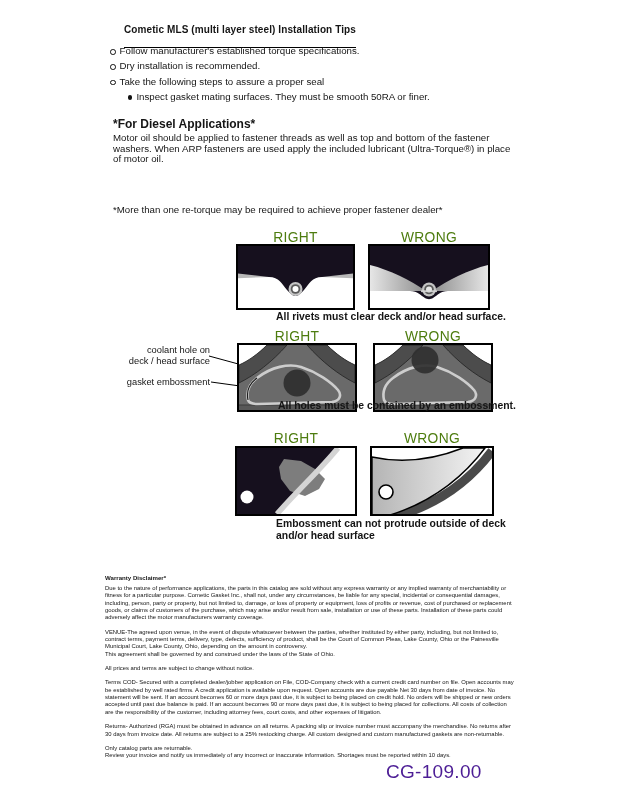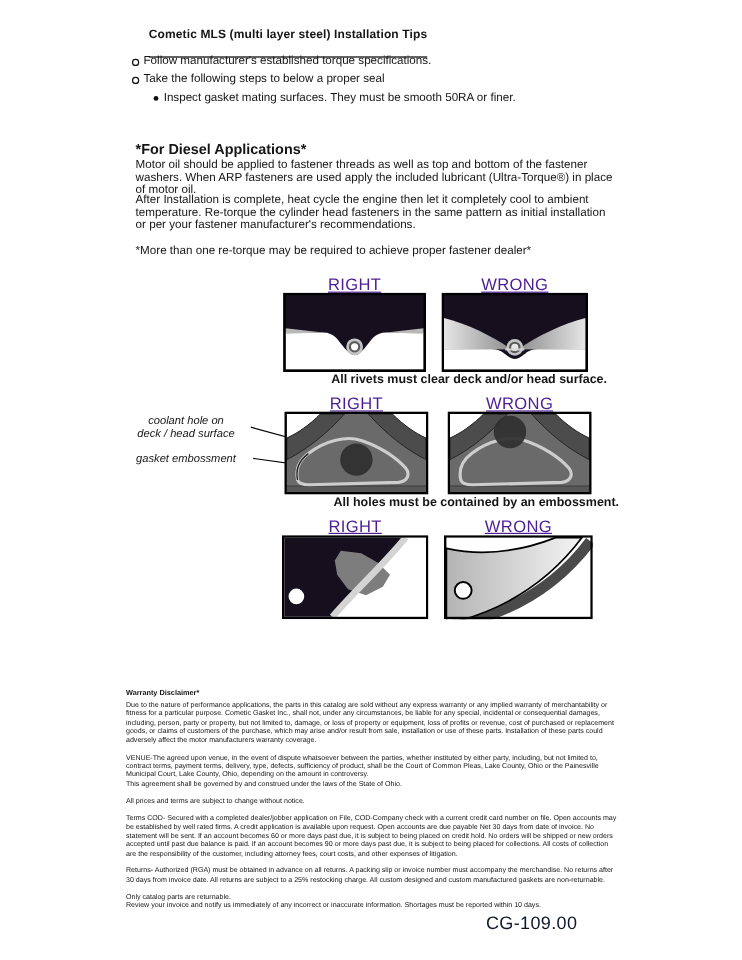--- a/index.html
+++ b/index.html
@@ -14,59 +14,62 @@
   .bullet{display:flex;margin-bottom:4.6px;}
   .marker{flex:0 0 auto;margin-top:3px;margin-right:4px;}
   .ring{width:3.6px;height:3.6px;border:1px solid #111;border-radius:50%;}
   .dotf{width:4.4px;height:4.4px;background:#111;border-radius:50%;}
   .sub{margin-left:18px;margin-bottom:4.2px;text-align:center;}
 
   .h2{left:113px;top:117px;font-size:12px;font-weight:bold;}
   .para{position:absolute;left:113px;width:402px;font-size:9.7px;line-height:10.7px;margin:0;}
   .p1{top:133px;} .p2{top:162px;} .p3{top:205px;}
 
-  .dglabel{position:absolute;font-size:13.8px;letter-spacing:.3px;text-align:center;color:#4c1d95;text-decoration:underline;}
+  .dglabel{position:absolute;font-size:13.8px;letter-spacing:.3px;text-align:center;color:#4d7c0f;}
   .caption{position:absolute;font-size:10.4px;font-weight:bold;white-space:pre-line;line-height:11.5px;margin-left:40px;}
   .dgimg{position:absolute;display:block;}
 
-  .ann{position:absolute;left:100px;width:110px;text-align:center;
-       font-size:9.3px;line-height:10.8px;white-space:pre-line;font-style:italic;}
+  .ann{position:absolute;left:100px;width:110px;text-align:right;
+       font-size:9.3px;line-height:10.8px;white-space:pre-line;}
 
   .legal{left:105px;top:574px;width:409px;}
   .legal h3{font-size:6.1px;margin:0 0 4px 0;}
   .legal p{font-size:5.9px;line-height:7.35px;margin:0 0 7px 0;text-align:left;}
   .legal p.tight{margin-bottom:0;}
 
-  .code{left:405px;top:761px;font-size:15px;letter-spacing:.3px;color:#0f172a;}
+  .code{left:386px;top:761px;font-size:19px;letter-spacing:.3px;color:#4c1d95;}
 </style>
 </head>
 <body>
 
 <div class="page">
 
   <div class="abs title">Cometic MLS (multi layer steel) Installation Tips</div>
 
   <div class="abs tips">
     <div class="bullet">
       <span class="marker ring"></span>
       <span>Follow manufacturer's established torque specifications.</span>
     </div>
     <div class="bullet">
       <span class="marker ring"></span>
-      <span>Take the following steps to below a proper seal</span>
+      <span>Dry installation is recommended.</span>
+    </div>
+    <div class="bullet">
+      <span class="marker ring"></span>
+      <span>Take the following steps to assure a proper seal</span>
     </div>
     <div class="bullet sub">
       <span class="marker dotf"></span>
       <span>Inspect gasket mating surfaces.  They must be smooth 50RA or finer.</span>
     </div>
   </div>
 
   <div class="abs h2">*For Diesel Applications*</div>
   <p class="para p1">Motor oil should be applied to fastener threads as well as top and bottom of the fastener washers. When ARP fasteners are used apply the included lubricant (Ultra-Torque®) in place of motor oil.</p>
-  <p class="para p2">After Installation is complete, heat cycle the engine then let it completely cool to ambient temperature. Re-torque the cylinder head fasteners in the same pattern as initial installation or per your fastener manufacturer's recommendations.</p>
   <p class="para p3">*More than one re-torque may be required to achieve proper fastener dealer*</p>
 
   <div class="dglabel" style="left:236px;top:230px;width:119px">RIGHT</div>
   <div class="dglabel" style="left:368px;top:230px;width:122px">WRONG</div>
 
   <svg class="dgimg" style="left:236px;top:244px" width="119" height="66" viewBox="0 0 119 66">
     <rect x="0" y="0" width="119" height="66" fill="#16101e"></rect>
     <path d="M2,33 L33,33 C43,33 46,40 51,46 C55,50 57,52 59.5,52 C62,52 64,50 68,46 C73,40 76,33 86,33 L117,33 L117,64 L2,64 Z" fill="#ffffff"></path>
     <path d="M2,29.5 L33,33 L2,34.2 Z" fill="#b8b8b8"></path>
     <path d="M117,29.5 L86,33 L117,34.2 Z" fill="#b8b8b8"></path>
@@ -133,21 +136,21 @@
     <path d="M30,2 L50,2 C35,19 18,32 2,40 L2,22 C11,18 21,11 30,2 Z" fill="#4c4c4c" stroke="#222" stroke-width="0.8"></path>
     <path d="M118,2 L90,2 C99,11 109,18 118,22 Z" fill="#ffffff"></path>
     <path d="M90,2 L70,2 C85,19 102,32 118,40 L118,22 C109,18 99,11 90,2 Z" fill="#4c4c4c" stroke="#222" stroke-width="0.8"></path>
     <rect x="2" y="62" width="116" height="5" fill="#585858"></rect>
     <line x1="2" y1="62" x2="118" y2="62" stroke="#3a3a3a" stroke-width="1"></line>
     <path d="M11,57 C9,48 12,41 20,35 C34,24 52,20 64,24 C80,29 94,39 101,47 C105,52 103,58 95,59 L21,61 C15,61 12,60 11,57 Z" fill="none" stroke="#cdcdcd" stroke-width="2.6"></path>
     <circle cx="52" cy="17" r="13.5" fill="#303030" opacity="0.92"></circle>
     <rect x="1" y="1" width="118" height="67" fill="none" stroke="#000" stroke-width="2"></rect>
   </svg>
 
-  <div class="caption" style="left:238px;top:414px">All holes must be contained by an embossment.</div>
+  <div class="caption" style="left:238px;top:400px">All holes must be contained by an embossment.</div>
 
   <div class="dglabel" style="left:235px;top:431px;width:122px">RIGHT</div>
   <div class="dglabel" style="left:370px;top:431px;width:124px">WRONG</div>
 
   <svg class="dgimg" style="left:235px;top:446px" width="122" height="70" viewBox="0 0 122 70">
     <rect x="0" y="0" width="122" height="70" fill="#ffffff"></rect>
     <path d="M2,2 L103,2 C85,24 63,44 42,68 L2,68 Z" fill="#16101e"></path>
     <polygon points="49,13 66,15 80,23 90,33 84,43 70,50 55,45 46,33 44,21" fill="#7d7d7d"></polygon>
     <path d="M103,2 C85,24 63,44 42,68" fill="none" stroke="#d4d4d4" stroke-width="5.5"></path>
     <circle cx="12" cy="51" r="6.5" fill="#ffffff"></circle>
@@ -161,20 +164,22 @@
           <stop offset="1" stop-color="#f4f4f4"></stop>
       </linearGradient>
     </defs>
     <rect x="0" y="0" width="124" height="70" fill="#ffffff"></rect>
     <path d="M122,5 C92,45 52,67 2,76" fill="none" stroke="#4a4a4a" stroke-width="9"></path>
     <path d="M2,11 C38,19 70,11 93,2 L115,2 C85,42 46,64 2,74 Z" fill="url(#g3)" stroke="#000" stroke-width="1.4"></path>
     <circle cx="16" cy="46" r="7" fill="#ffffff" stroke="#000" stroke-width="1.6"></circle>
     <rect x="1" y="1" width="122" height="68" fill="none" stroke="#000" stroke-width="2"></rect>
   </svg>
 
+  <div class="caption" style="left:236px;top:518px;width:260px">Embossment can not protrude outside of deck
+and/or head surface</div>
 
   <div class="abs legal">
     <h3>Warranty Disclaimer*</h3>
     <p>Due to the nature of performance applications, the parts in this catalog are sold without any express warranty or any implied warranty of merchantability or fitness for a particular purpose.  Cometic Gasket Inc., shall not, under any circumstances, be liable for any special, incidental or consequential damages, including, person, party or property, but not limited to, damage, or loss of property or equipment, loss of profits or revenue, cost of purchased or replacement goods, or claims of customers of the purchase, which may arise and/or result from sale, installation or use of these parts.  Installation of these parts could adversely affect the motor manufacturers warranty coverage.</p>
     <p class="tight">VENUE-The agreed upon venue, in the event of dispute whatsoever between the parties, whether instituted by either party, including, but not limited to, contract terms, payment terms, delivery, type, defects, sufficiency of product, shall be the Court of Common Pleas, Lake County, Ohio or the Painesville Municipal Court, Lake County, Ohio, depending on the amount in controversy.</p>
     <p>This agreement shall be governed by and construed under the laws of the State of Ohio.</p>
     <p>All prices and terms are subject to change without notice.</p>
     <p>Terms COD- Secured with a completed dealer/jobber application on File, COD-Company check with a current credit card number on file.  Open accounts may be established by well rated firms.  A credit application is available upon request.  Open accounts are due payable Net 30 days from date of invoice.  No statement will be sent.  If an account becomes 60 or more days past due, it is subject to being placed on credit hold.  No orders will be shipped or new orders accepted until past due balance is paid.  If an account becomes 90 or more days past due, it is subject to being placed for collections.  All costs of collection are the responsibility of the customer, including attorney fees, court costs, and other expenses of litigation.</p>
     <p>Returns- Authorized (RGA) must be obtained in advance on all returns.  A packing slip or invoice number must accompany the merchandise.  No returns after 30 days from invoice date.  All returns are subject to a 25% restocking charge.  All custom designed and custom manufactured gaskets are non-returnable.</p>
     <p class="tight">Only catalog parts are returnable.</p>

